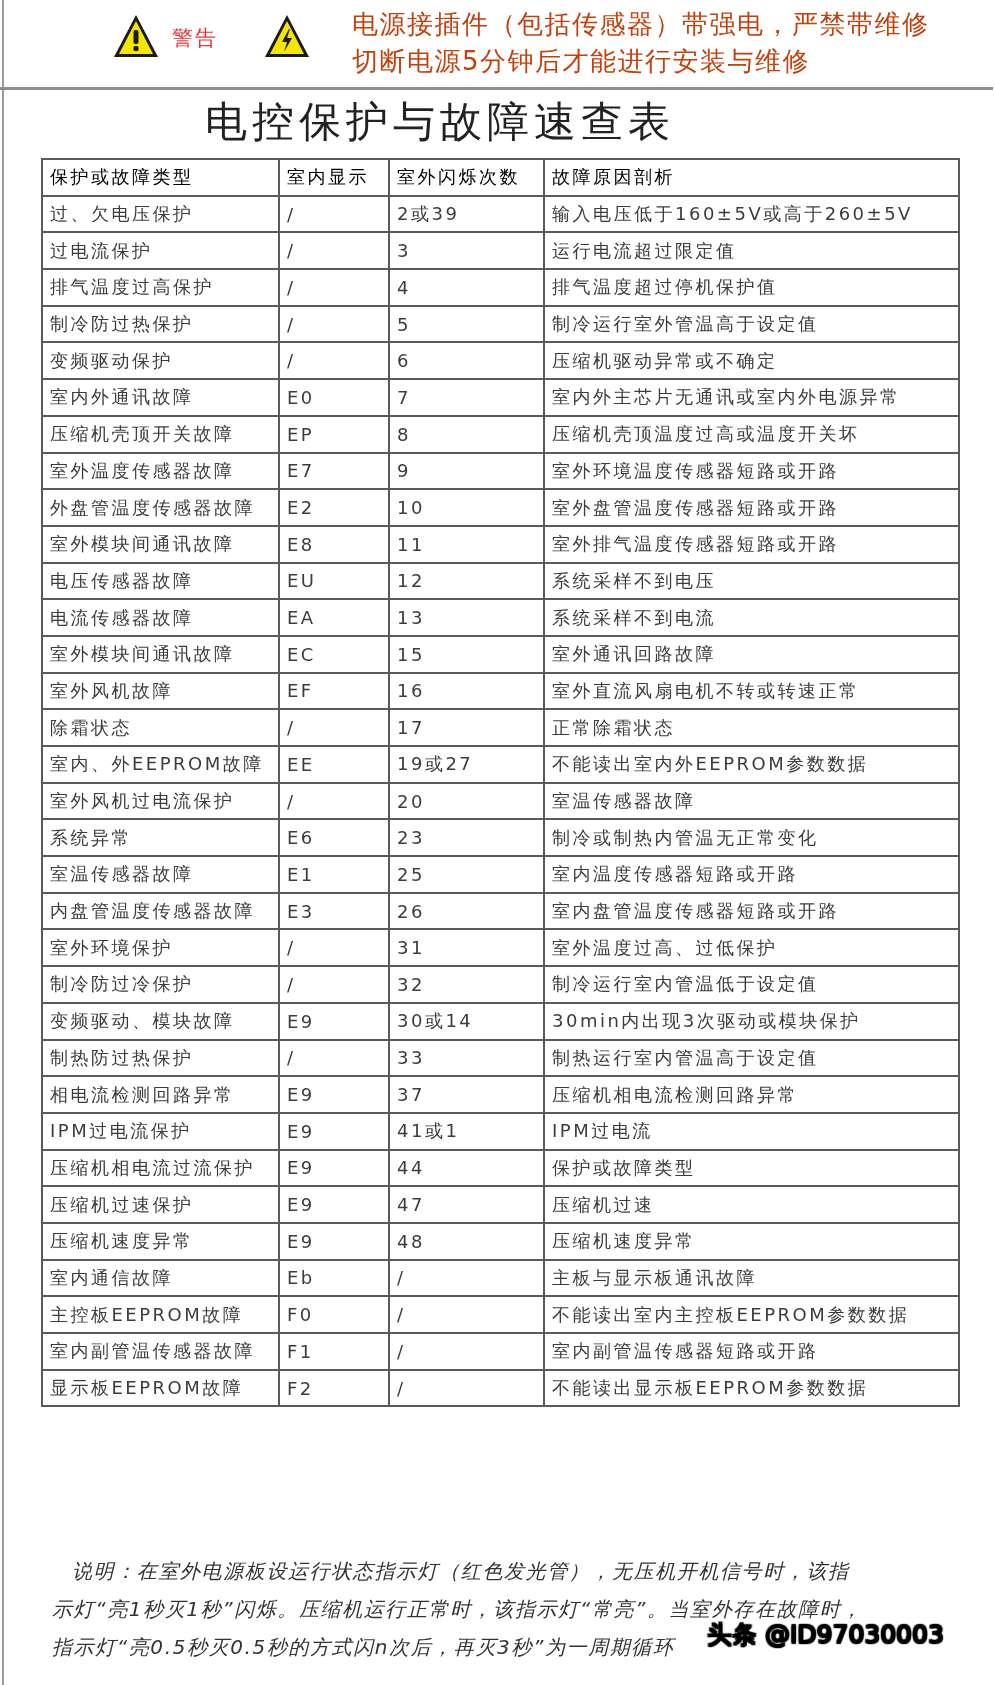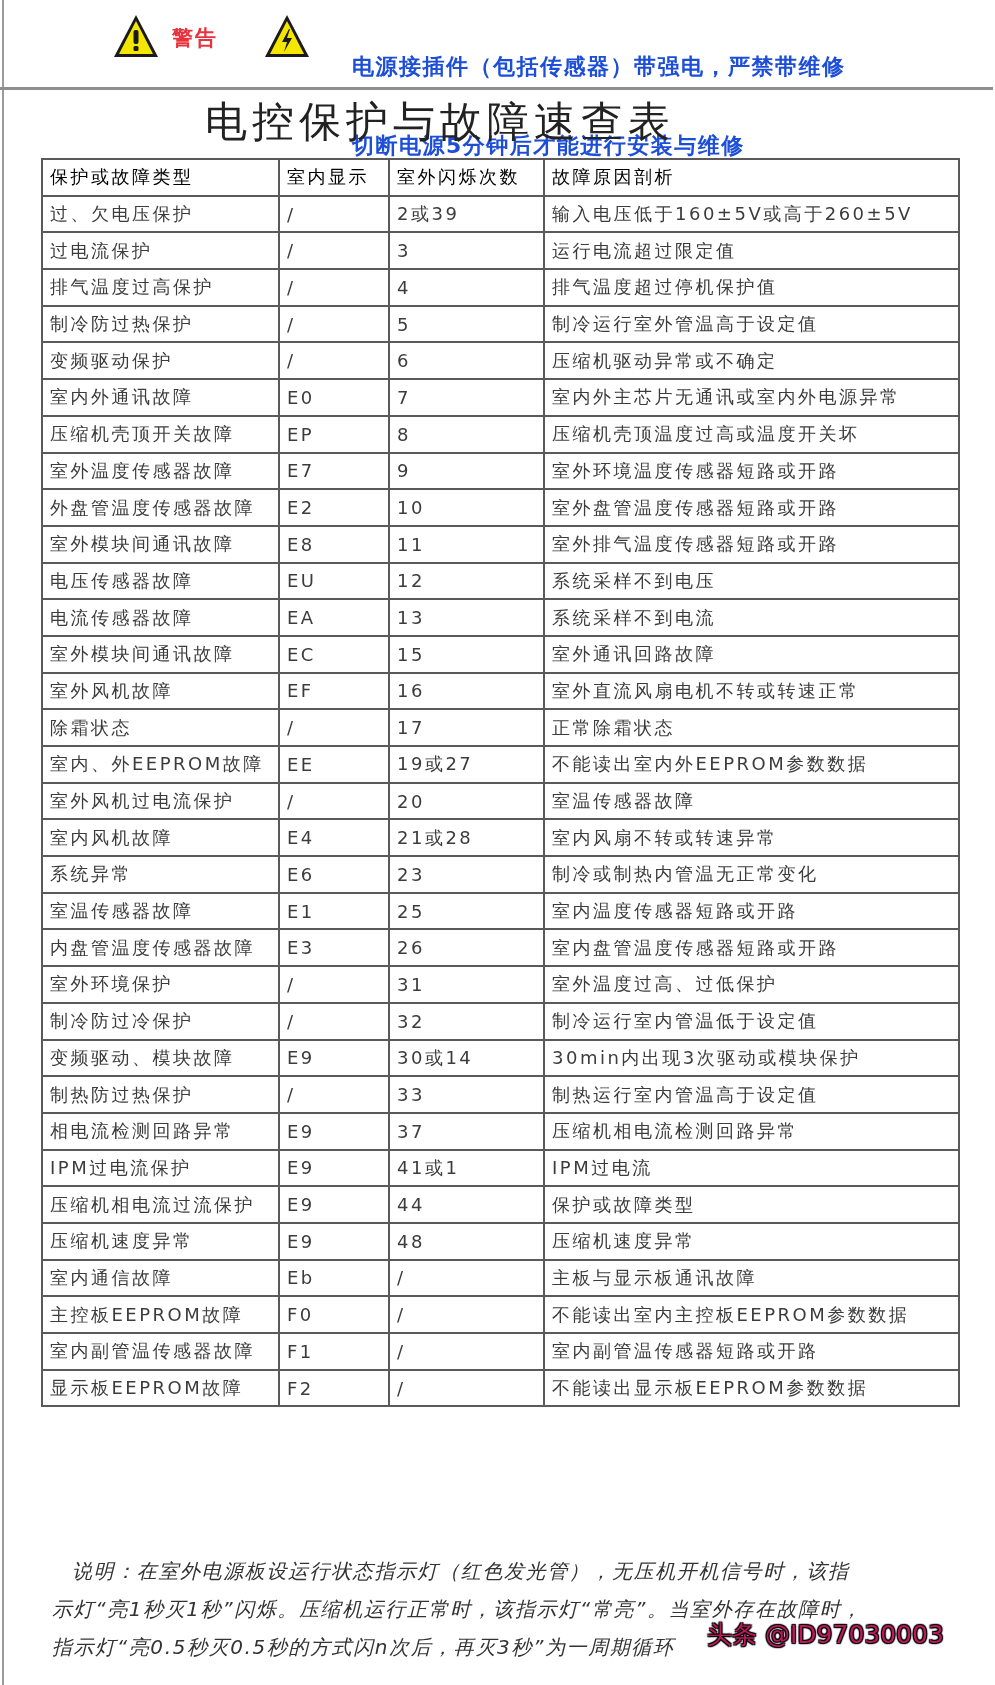--- a/index.html
+++ b/index.html
@@ -22,21 +22,20 @@
     width: 2px;
     height: 1685px;
     background: #9a9a9a;
   }
   .warning-banner {
     position: absolute;
     left: 0;
     top: 0;
     width: 915px;
     height: 88px;
-    font-weight: bold;
   }
   .warn-icon {
     position: absolute;
     top: 12px;
     width: 48px;
     height: 48px;
   }
   .warn-icon svg { width: 48px; height: 48px; display: block; }
   .warn-label {
     position: absolute;
@@ -45,26 +44,25 @@
     font-size: 21px;
     color: #e8323c;
     letter-spacing: 2px;
   }
   .warn-lines {
     position: absolute;
     left: 352px;
     top: 6px;
   }
   .warn-line {
-    font-size: 22px;
+    font-size: 26px;
     line-height: 37px;
-    color: #1d4ed8;
+    color: #c2410c;
     letter-spacing: 1.5px;
     white-space: nowrap;
-    margin-top: 42px;
   }
   .separator {
     position: absolute;
     left: 0;
     top: 87px;
     width: 993px;
     height: 3px;
     background: #8e8e8e;
   }
   .page-title {
@@ -120,21 +118,21 @@
     color: #333333;
     letter-spacing: 1.6px;
     white-space: nowrap;
   }
   .note-line.first { padding-left: 20px; }
   .watermark {
     position: absolute;
     left: 707px;
     top: 1618px;
     font-size: 25px;
-    color: #be185d;
+    color: #000000;
     letter-spacing: 0px;
     text-shadow: 0 0 2px #000, 1px 1px 1px #000, -1px -1px 1px #000, 1px -1px 1px #000, -1px 1px 1px #000;
     white-space: nowrap;
   }
 </style>
 </head>
 <body>
 
 <div class="page-border-left"></div>
 
@@ -277,26 +275,20 @@
         <td>19或27</td>
         <td>不能读出室内外EEPROM参数数据</td>
       </tr>
       <tr>
         <td>室外风机过电流保护</td>
         <td>/</td>
         <td>20</td>
         <td>室温传感器故障</td>
       </tr>
       <tr>
-        <td>室内风机故障</td>
-        <td>E4</td>
-        <td>21或28</td>
-        <td>室内风扇不转或转速异常</td>
-      </tr>
-      <tr>
         <td>系统异常</td>
         <td>E6</td>
         <td>23</td>
         <td>制冷或制热内管温无正常变化</td>
       </tr>
       <tr>
         <td>室温传感器故障</td>
         <td>E1</td>
         <td>25</td>
         <td>室内温度传感器短路或开路</td>
@@ -341,20 +333,26 @@
         <td>IPM过电流保护</td>
         <td>E9</td>
         <td>41或1</td>
         <td>IPM过电流</td>
       </tr>
       <tr>
         <td>压缩机相电流过流保护</td>
         <td>E9</td>
         <td>44</td>
         <td>保护或故障类型</td>
+      </tr>
+      <tr>
+        <td>压缩机过速保护</td>
+        <td>E9</td>
+        <td>47</td>
+        <td>压缩机过速</td>
       </tr>
       <tr>
         <td>压缩机速度异常</td>
         <td>E9</td>
         <td>48</td>
         <td>压缩机速度异常</td>
       </tr>
       <tr>
         <td>室内通信故障</td>
         <td>Eb</td>

